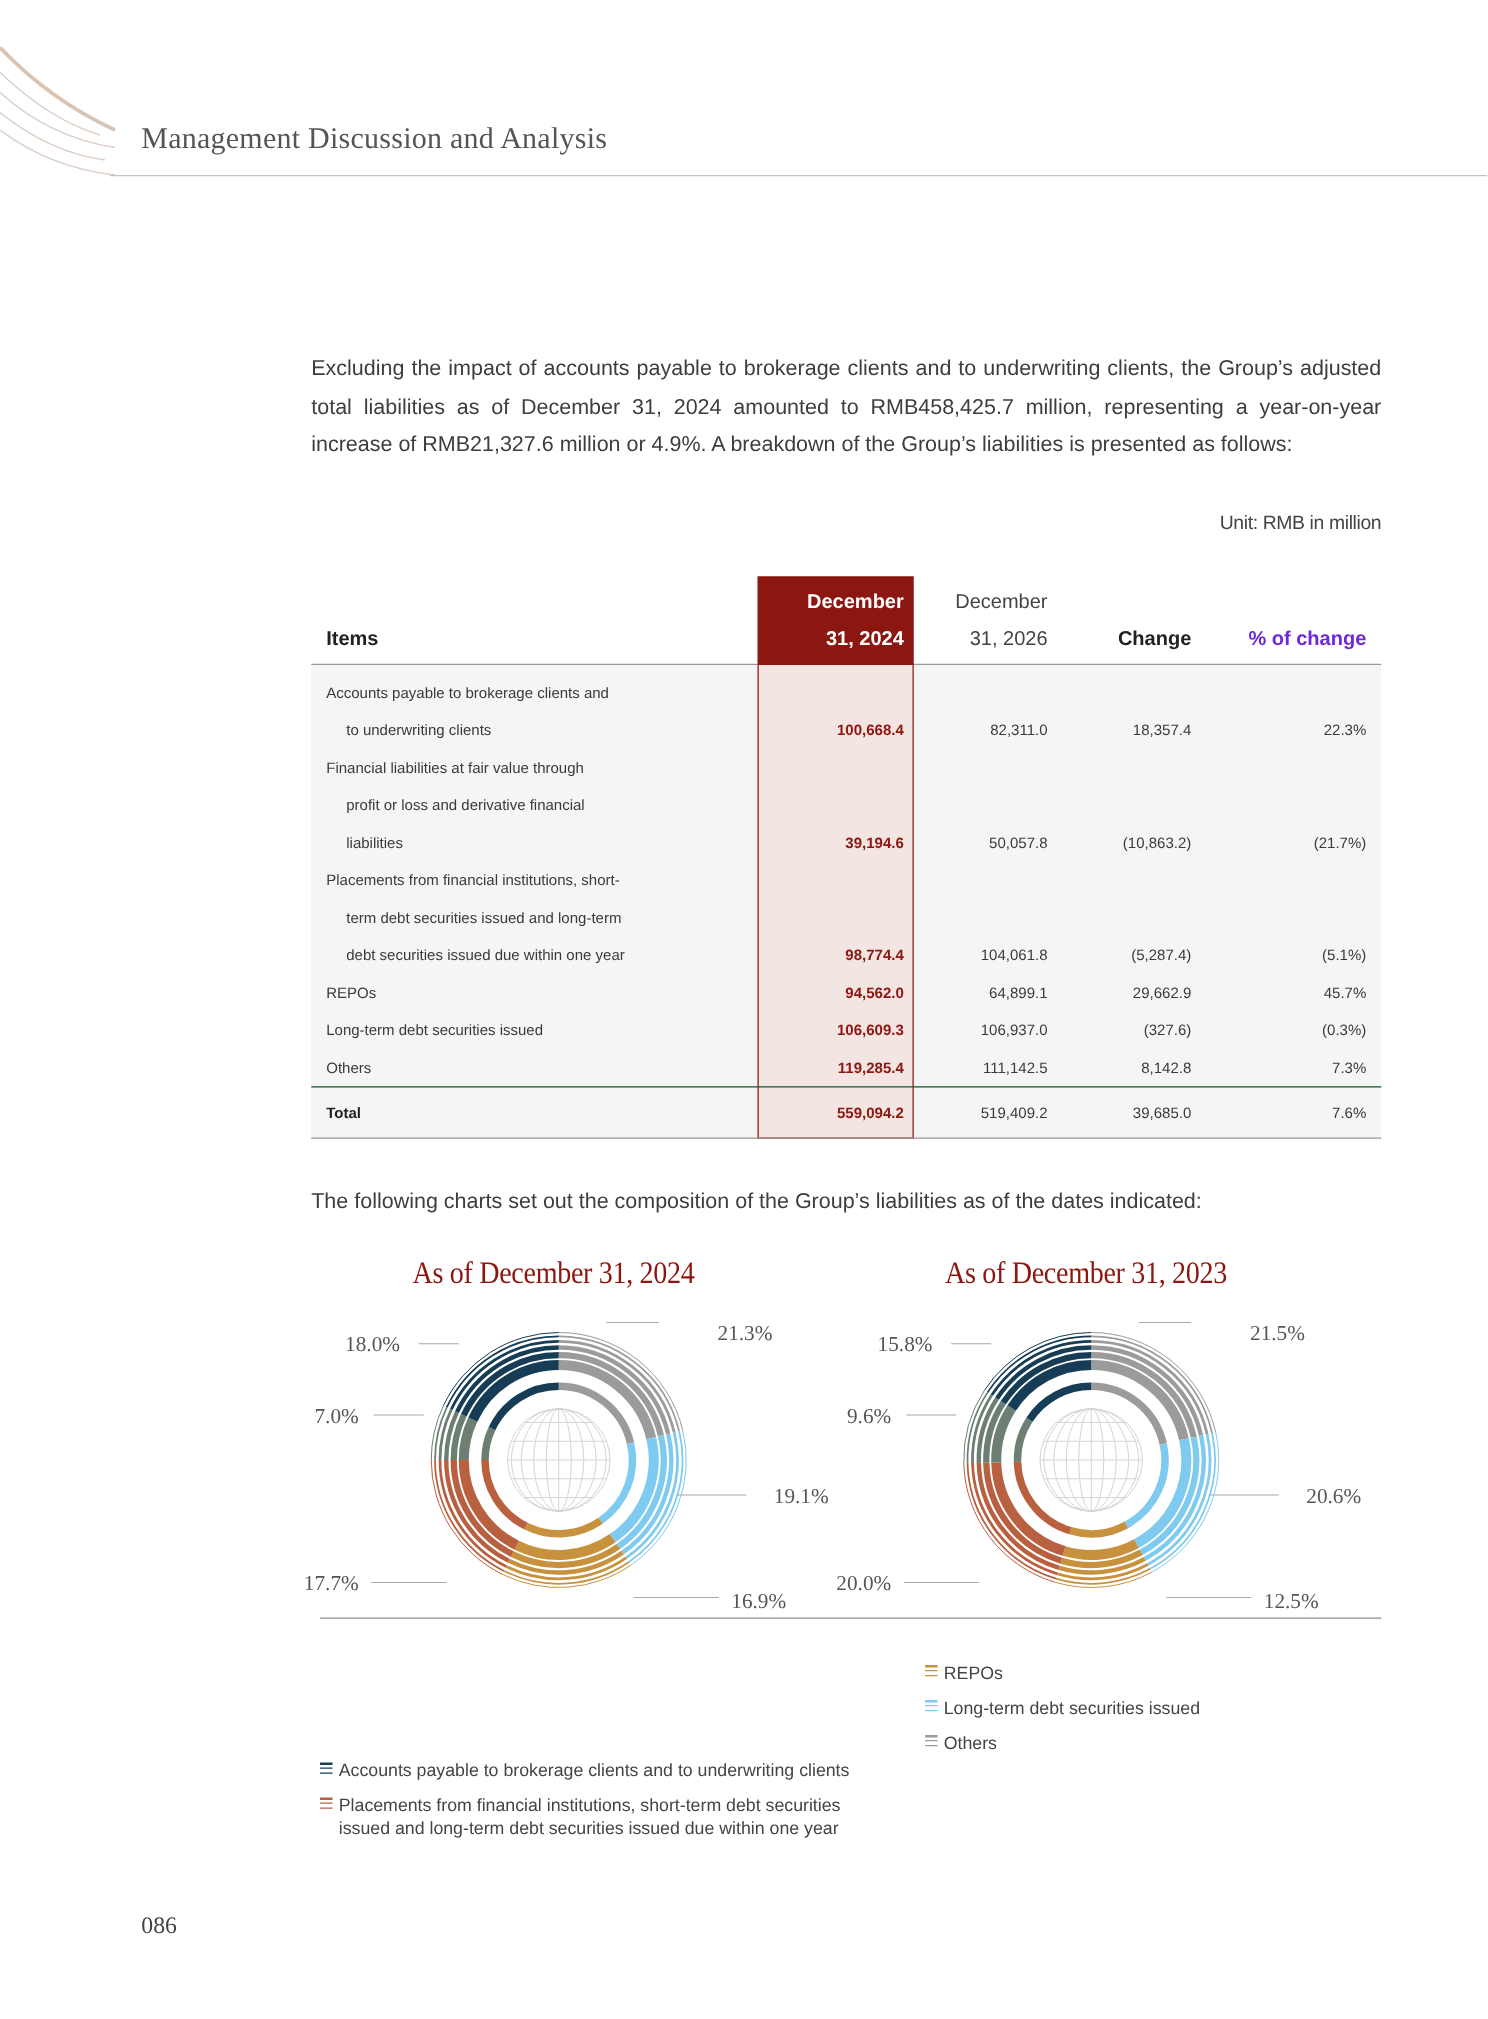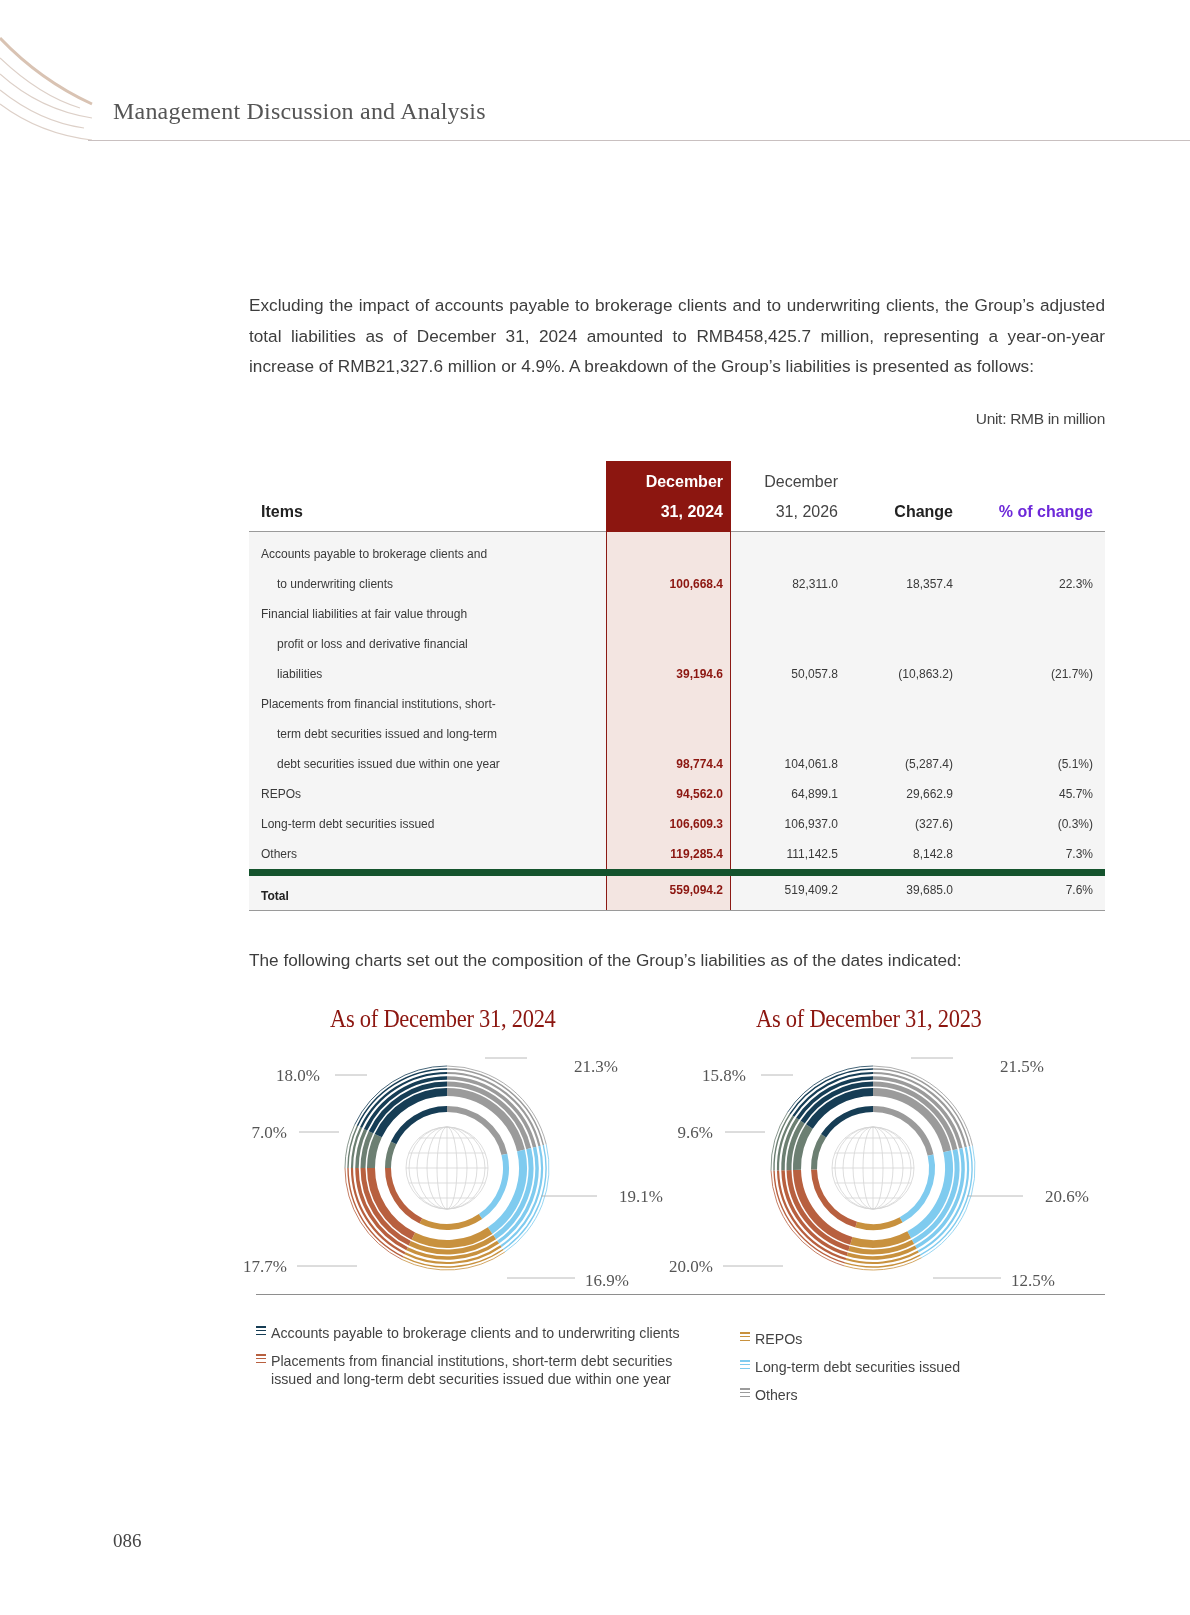--- a/index.html
+++ b/index.html
@@ -3,21 +3,21 @@
 <meta charset="utf-8">
 <style>
   * { box-sizing: border-box; margin: 0; padding: 0; }
   html, body { width: 1190px; height: 1615px; background: #ffffff; overflow: hidden; }
   body { position: relative; font-family: "Liberation Sans", "DejaVu Sans", sans-serif; color: #3a3a3a; }
 
   .deco { position: absolute; left: 0; top: 0; width: 120px; height: 145px; }
   .header-title { position: absolute; left: 113px; top: 98px; font-family: "Liberation Serif", "DejaVu Serif", serif; font-size: 24px; color: #555; letter-spacing: 0.2px; }
   .header-rule { position: absolute; left: 88px; right: 0; top: 140px; height: 1px; background: #c9c0c0; }
 
-  .para { position: absolute; left: 249px; width: 856px; top: 279px; font-size: 17.2px; line-height: 30.6px; color: #3d3d3d; text-align: justify; font-weight: 300; margin-top: 11px; }
+  .para { position: absolute; left: 249px; width: 856px; top: 279px; font-size: 17.2px; line-height: 30.6px; color: #3d3d3d; text-align: justify; font-weight: 300; }
   .unit { position: absolute; right: 85px; top: 410px; font-size: 15.5px; color: #444; letter-spacing: -0.3px; }
 
   .tbl { position: absolute; left: 249px; top: 461px; width: 856px; }
   .tbl-head { position: relative; height: 71px; border-bottom: 1px solid #9a9a9a; }
   .tbl-body { position: relative; background: #f5f5f5; }
   .hl-col { position: absolute; left: 357px; width: 125px; top: 0; background: #f3e5e1; border-left: 1px solid #8b1a14; border-right: 1px solid #8b1a14; border-bottom: 1px solid #8b1a14; }
   .hl-head { position: absolute; left: 357px; width: 125px; top: 0; height: 71px; background: #8c1610; }
   .th { position: absolute; font-size: 16px; line-height: 30px; text-align: right; }
   .th.items { left: 12px; text-align: left; font-weight: bold; color: #222; top: 36px; }
   .th.c24 { left: 357px; width: 117px; color: #fff; font-weight: bold; top: 6px; }
@@ -26,21 +26,21 @@
   .th.pct { left: 704px; width: 140px; color: #6d28d9; font-weight: bold; top: 36px; }
 
   .row { position: relative; font-size: 12px; line-height: 30px; color: #3a3a3a; }
   .row .label { width: 340px; padding-left: 12px; font-weight: 300; }
   .row .label .cont { display: block; padding-left: 16px; }
   .row .v { position: absolute; bottom: 0; text-align: right; line-height: 30px; font-weight: 300; }
   .row .v24 { left: 357px; width: 117px; color: #8c1610; font-weight: bold; }
   .row .v23 { left: 482px; width: 107px; }
   .row .vch { left: 589px; width: 115px; }
   .row .vpc { left: 704px; width: 140px; }
-  .row.total { border-top: 7px solid #14532d; border-bottom: 1px solid #9a9a9a; height: 42px; }
+  .row.total { border-top: 1px solid #14532d; border-bottom: 1px solid #9a9a9a; height: 42px; }
   .row.total .label { font-weight: bold; color: #222; line-height: 40px; }
   .row.total .v { line-height: 40px; }
 
   .sentence { position: absolute; left: 249px; top: 950px; font-size: 17.2px; color: #3d3d3d; font-weight: 300; }
 
   .chart-title { position: absolute; top: 1005px; font-family: "Liberation Serif", "DejaVu Serif", serif; font-size: 25px; color: #8c1610; letter-spacing: -0.3px; transform: scaleX(0.9); transform-origin: left center; }
   #chart-svg { position: absolute; left: 0; top: 0; }
   .charts-rule { position: absolute; left: 256px; width: 849px; top: 1294px; height: 1px; background: #8e8e8e; }
 
   .legend { position: absolute; font-size: 14.2px; color: #444; line-height: 18px; font-weight: 300; }
@@ -320,21 +320,21 @@
         <path d="M790.08,1113.91 A99,99 0 0 1 873.00,1069.00" fill="none" stroke="#163d55" stroke-width="1.4"></path>
         <path d="M787.57,1112.27 A102,102 0 0 1 873.00,1066.00" fill="none" stroke="#163d55" stroke-width="0.8"></path>
       </g>
       <line x1="761" y1="1075" x2="793" y2="1075" stroke="#a8a8a8" stroke-width="0.8"></line>
       <text x="746" y="1081" text-anchor="end" font-family="&quot;Liberation Serif&quot;, &quot;DejaVu Serif&quot;, serif" font-size="17" fill="#555">15.8%</text>
     </g>
   </svg>
 
 <div class="charts-rule"></div>
 
-<div class="legend" id="legend-left" style="left:256px; top:1324px; width:440px;">
+<div class="legend" id="legend-left" style="left:256px; top:1408px; width:440px;">
     <div class="li"><span class="sw">
         <i style="background: rgb(22, 61, 85);"></i>
         <i style="background: rgb(22, 61, 85);"></i>
         <i style="background: rgb(22, 61, 85);"></i>
       </span><span>Accounts payable to brokerage clients and to underwriting clients</span></div>
     <div class="li"><span class="sw">
         <i style="background: rgb(184, 96, 63);"></i>
         <i style="background: rgb(184, 96, 63);"></i>
         <i style="background: rgb(184, 96, 63);"></i>
       </span><span>Placements from financial institutions, short-term debt securities issued and long-term debt securities issued due within one year</span></div>

